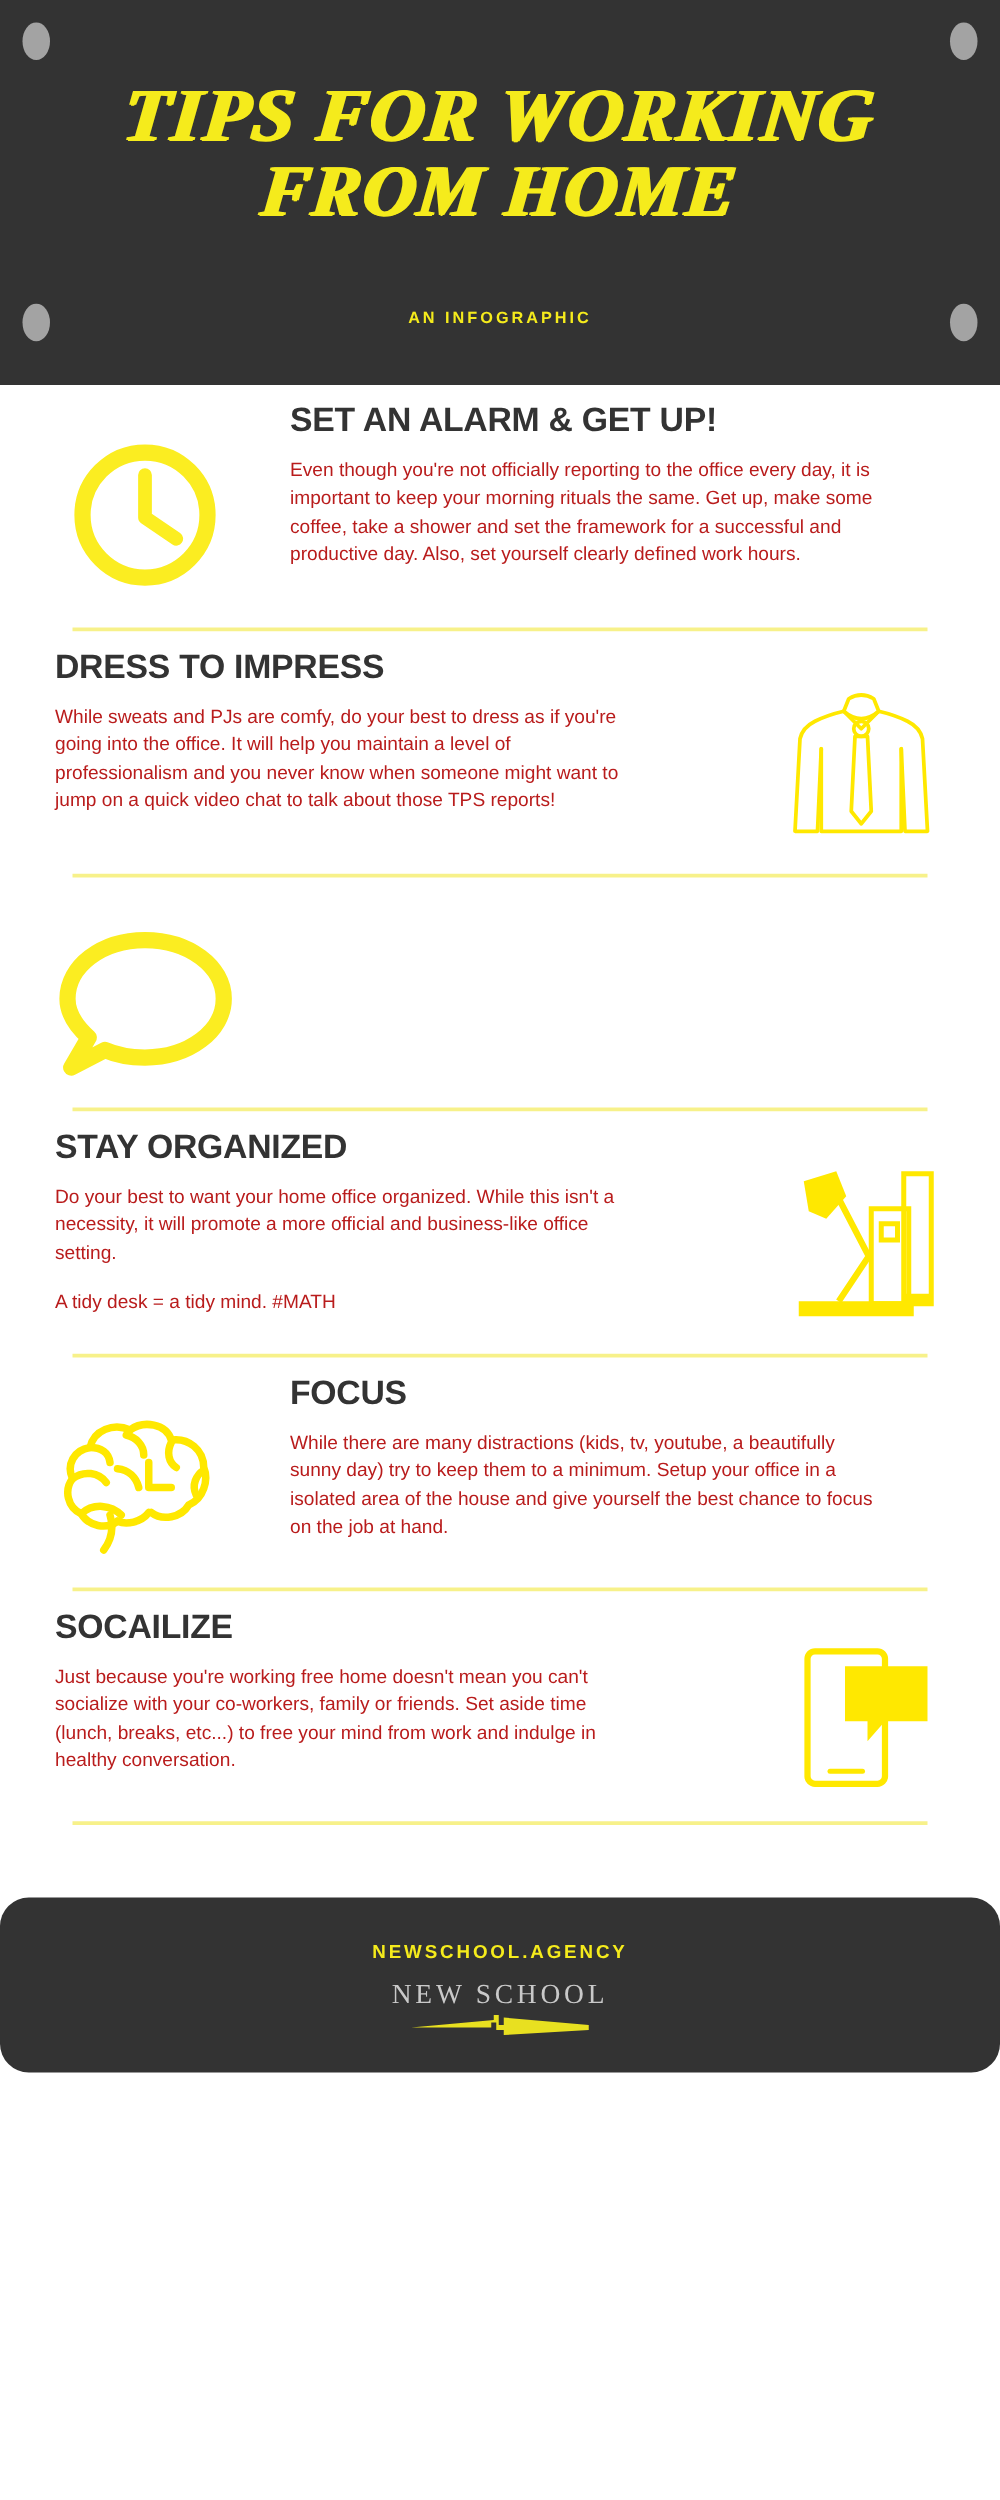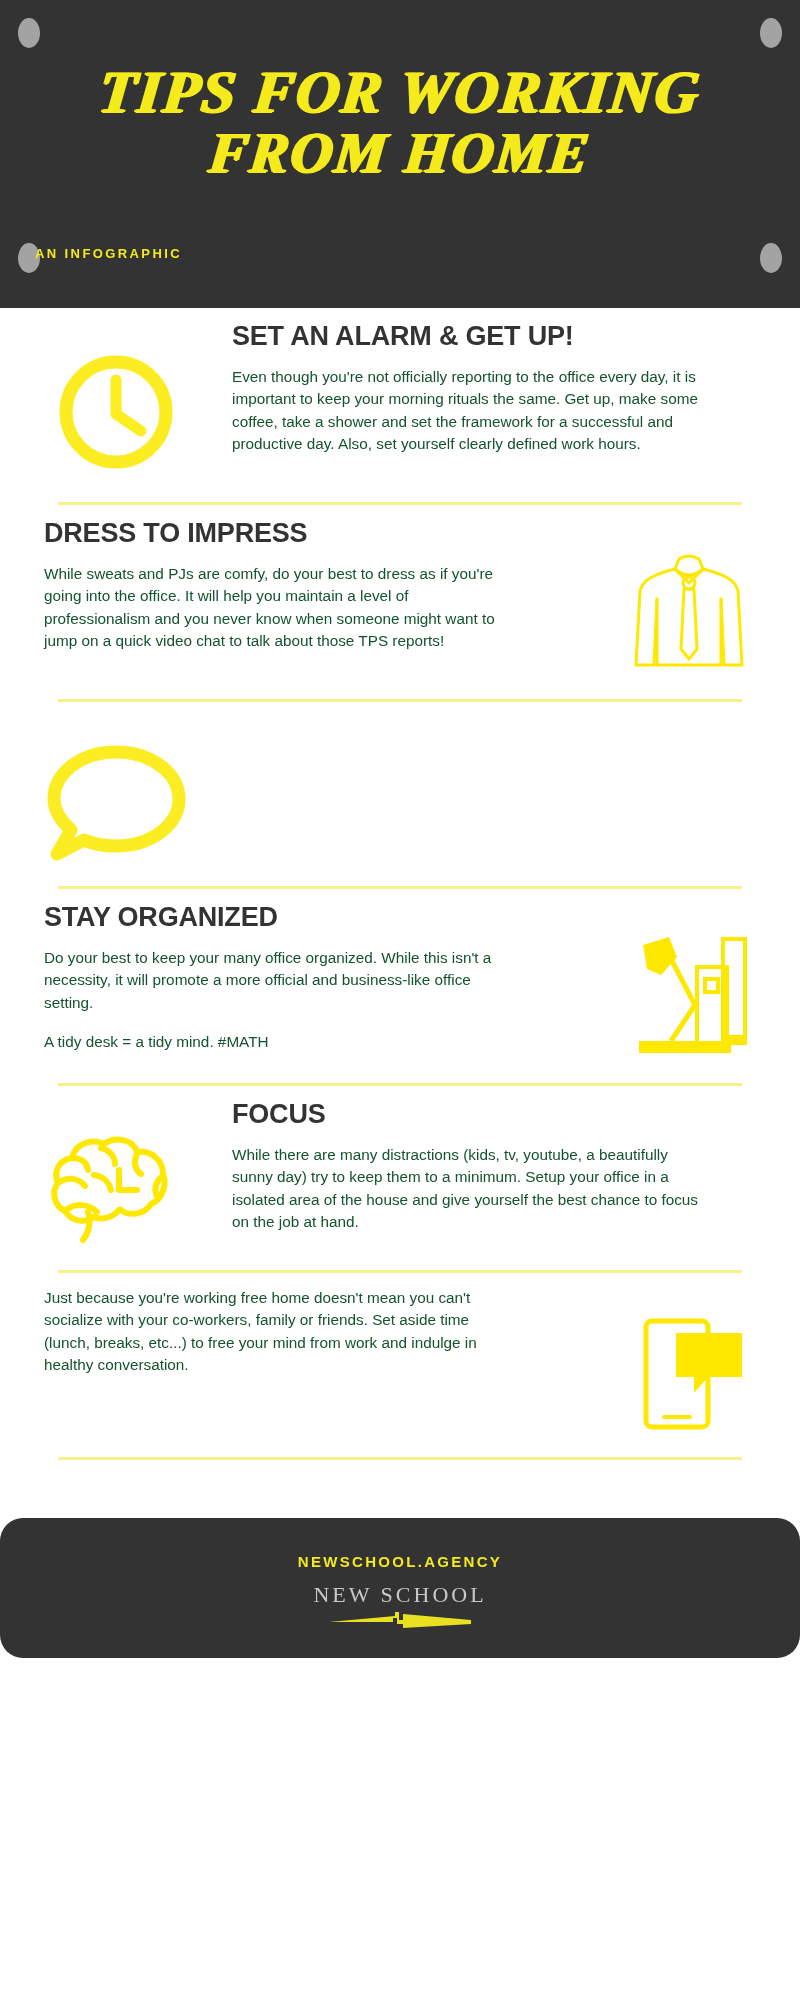--- a/index.html
+++ b/index.html
@@ -53,22 +53,21 @@
     text-transform: uppercase;
     transform: skewX(-6deg);
     text-shadow: 1.5px 0 0 #f5eb1c, -1.5px 0 0 #f5eb1c, 0 1px 0 #f5eb1c;
   }
   .brush-line.l2 { font-size: 58px; }
 
   .subtitle-wrap {
     position: absolute;
     left: 0; right: 0;
     top: 243px;
-    text-align: left;
-    padding-left: 35px;
+    text-align: center;
   }
   .subtitle {
     display: block;
     color: #f5eb1c;
     font-size: 13px;
     font-weight: bold;
     letter-spacing: 2.4px;
     line-height: 1.65;
     text-transform: uppercase;
   }
@@ -103,21 +102,21 @@
   .tip-title {
     color: #333333;
     font-size: 27px;
     font-weight: bold;
     letter-spacing: -0.2px;
     line-height: 1.1;
     margin-bottom: 14px;
     text-transform: uppercase;
   }
   .tip-body {
-    color: #14532d;
+    color: #b91c1c;
     font-size: 15.3px;
     line-height: 1.47;
     max-width: 470px;
   }
   .tip-body p + p { margin-top: 17px; }
 
   .divider {
     height: 3px;
     background: #f7f18a;
     margin: 20px 58px 0 58px;
@@ -230,21 +229,21 @@
       </div>
       <div class="text-cell">
       </div>
     </div>
     <div class="divider"></div>
 
     <div class="tip icon-right">
       <div class="text-cell">
         <div class="tip-title">Stay Organized</div>
         <div class="tip-body">
-          <p>Do your best to keep your many office organized. While this isn't a necessity, it will promote a more official and business-like office setting.</p>
+          <p>Do your best to want your home office organized. While this isn't a necessity, it will promote a more official and business-like office setting.</p>
           <p>A tidy desk = a tidy mind. #MATH</p>
         </div>
       </div>
       <div class="icon-cell">
         <svg width="140" height="140" viewBox="0 0 140 140">
           <polygon points="24,22 50,14 58,34 42,52 28,46" class="fill-y"></polygon>
           <path d="M50,32 L76,82 L52,118" fill="none" stroke="#ffe800" stroke-width="5"></path>
           <rect x="20" y="118" width="92" height="12" class="fill-y"></rect>
           <rect x="78" y="44" width="30" height="76" fill="none" stroke="#ffe800" stroke-width="4"></rect>
           <rect x="86" y="56" width="13" height="13" fill="none" stroke="#ffe800" stroke-width="4"></rect>
@@ -278,20 +277,21 @@
         <div class="tip-title">Focus</div>
         <div class="tip-body">
           <p>While there are many distractions (kids, tv, youtube, a beautifully sunny day) try to keep them to a minimum. Setup your office in a isolated area of the house and give yourself the best chance to focus on the job at hand.</p>
         </div>
       </div>
     </div>
     <div class="divider"></div>
 
     <div class="tip icon-right">
       <div class="text-cell">
+        <div class="tip-title">Socailize</div>
         <div class="tip-body">
           <p>Just because you're working free home doesn't mean you can't socialize with your co-workers, family or friends. Set aside time (lunch, breaks, etc...) to free your mind from work and indulge in healthy conversation.</p>
         </div>
       </div>
       <div class="icon-cell">
         <svg width="130" height="130" viewBox="0 0 130 130">
           <rect x="22" y="14" width="62" height="106" rx="6" fill="none" stroke="#ffe800" stroke-width="5"></rect>
           <line x1="40" y1="110" x2="66" y2="110" stroke="#ffe800" stroke-width="4" stroke-linecap="round"></line>
           <path d="M52 26 L118 26 L118 70 L84 70 L70 86 L70 70 L52 70 Z" class="fill-y"></path>
         </svg>

